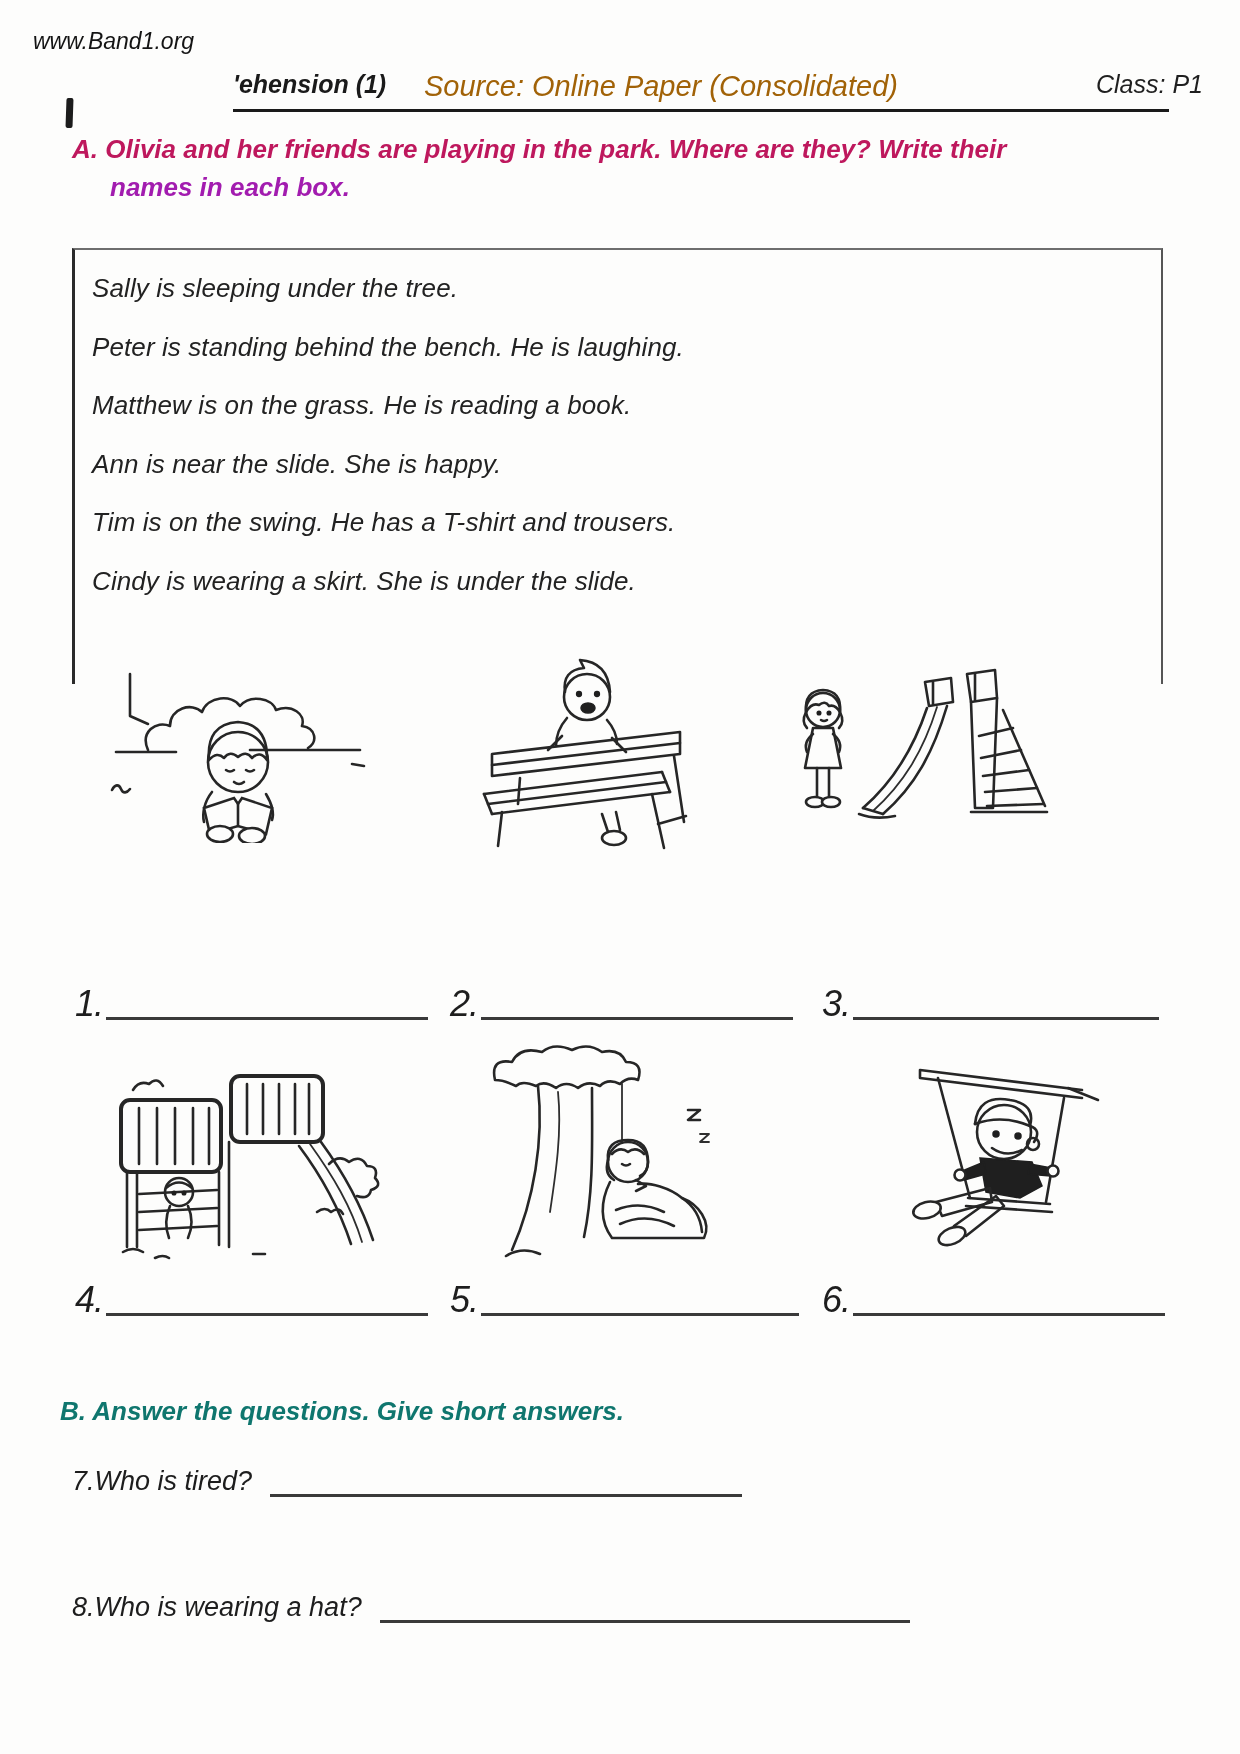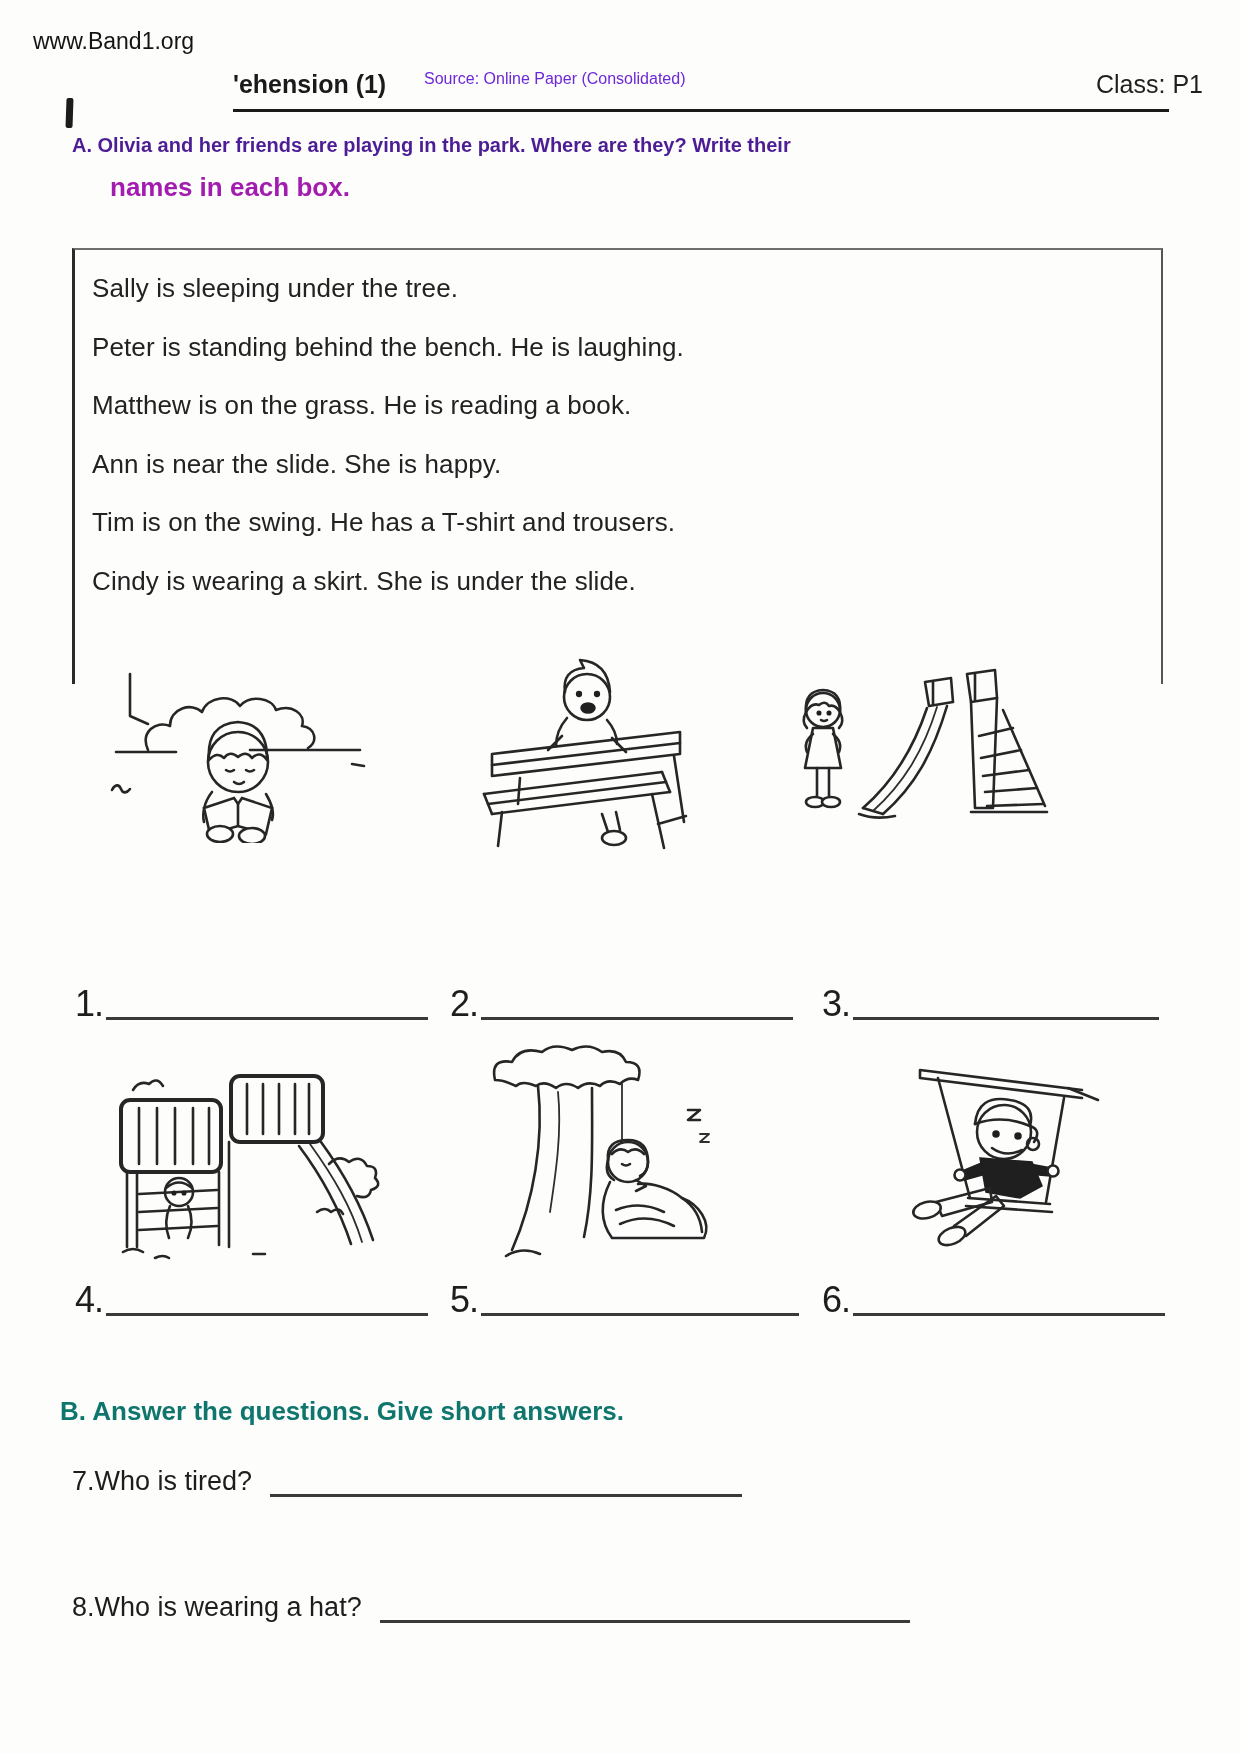--- a/index.html
+++ b/index.html
@@ -1,32 +1,32 @@
 <!DOCTYPE html>
 <html><head>
 <meta charset="utf-8">
 <style>
   * { margin:0; padding:0; box-sizing:border-box; }
   html,body { background:#ffffff; }
   .page {
     position:relative; width:1240px; height:1754px;
     background:#fdfdfc; overflow:hidden;
-    font-family:"Liberation Sans", sans-serif; color:#1c1c1c;
+    font-family:"Liberation Sans", sans-serif; color:#1c1c1c;font-style:italic;
   }
   .abs { position:absolute; }
 
   .watermark { left:33px; top:28px; font-size:23px; color:#141414; }
 
   .header-title  { left:233px; top:70px; font-size:25px; font-weight:bold; color:#1a1a1a; }
-  .header-source { left:424px; top:70px; font-size:16px; color:#6d28d9;text-align:center; }
+  .header-source { left:424px; top:70px; font-size:29px; color:#a16207;text-align:center; }
   .header-class  { left:1096px; top:70px; font-size:25px; color:#1f1f1f; }
   .header-rule   { left:233px; top:109px; width:936px; height:3px; background:#1a1a1a; }
   .edge-artifact { left:66px; top:98px; width:7px; height:30px; background:#1c1c1c; transform:rotate(2deg); border-radius:2px; }
 
-  .secA-head1 { left:72px;  top:134px; font-size:20px; font-weight:bold; color:#4c1d95; }
+  .secA-head1 { left:72px;  top:134px; font-size:26px; font-weight:bold; color:#be185d; }
   .secA-head2 { left:110px; top:172px; font-size:26px; font-weight:bold; color:#a21caf; }
 
   .sentence-box {
     left:72px; top:248px; width:1091px; height:436px;
     border-top:2px solid #6e6e6e;
     border-left:3px solid #2a2a2a;
     border-right:2px solid #555;
     padding:23px 0 0 17px;
   }
   .sentence-box p { height:58.5px; font-size:26px; color:#222; letter-spacing:0.1px; }

